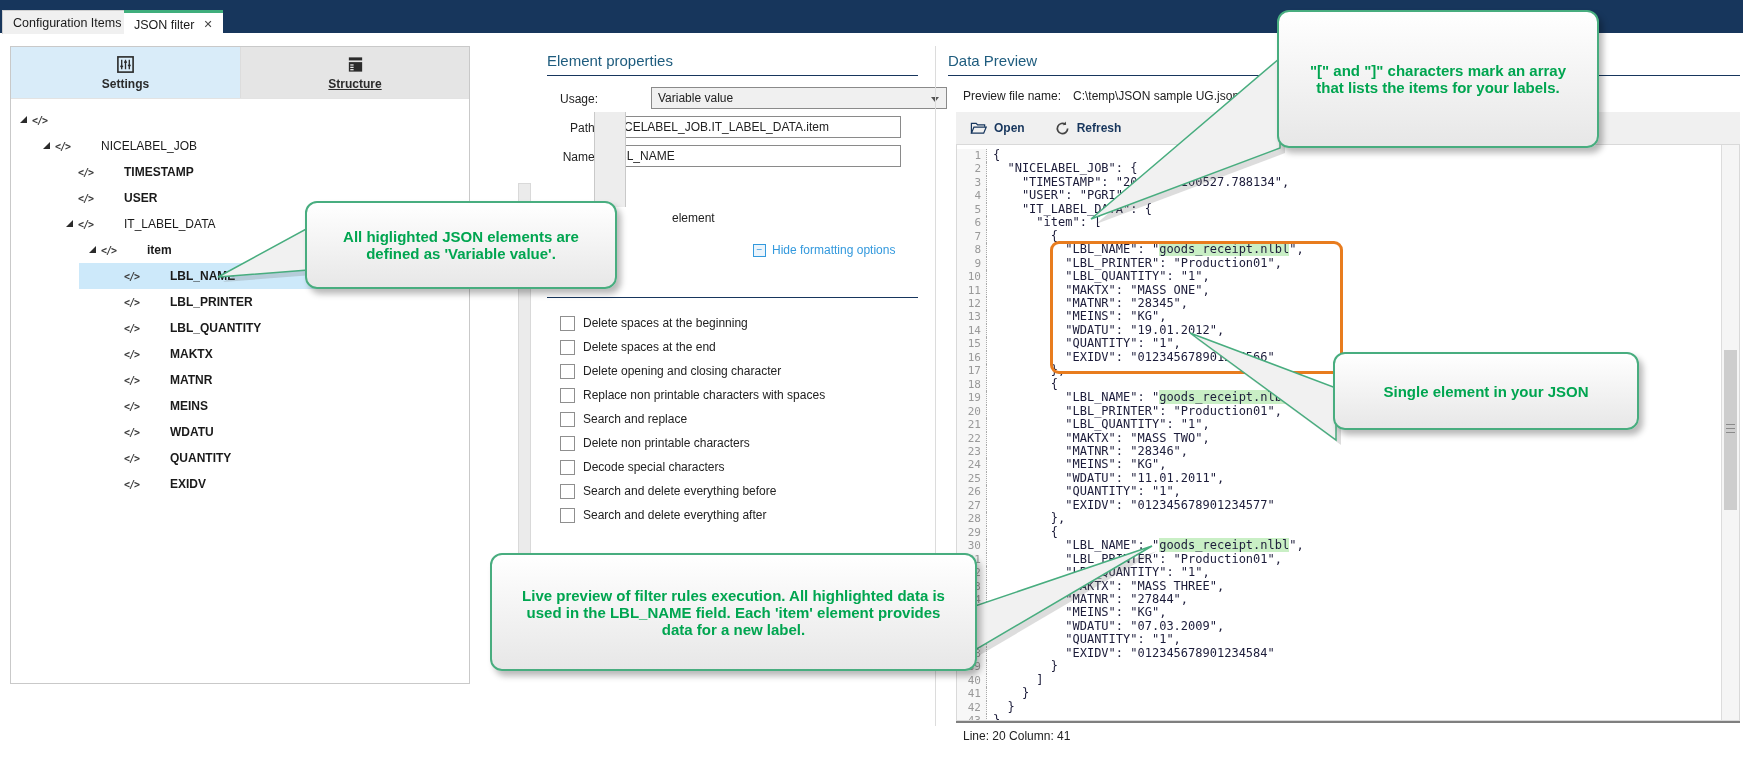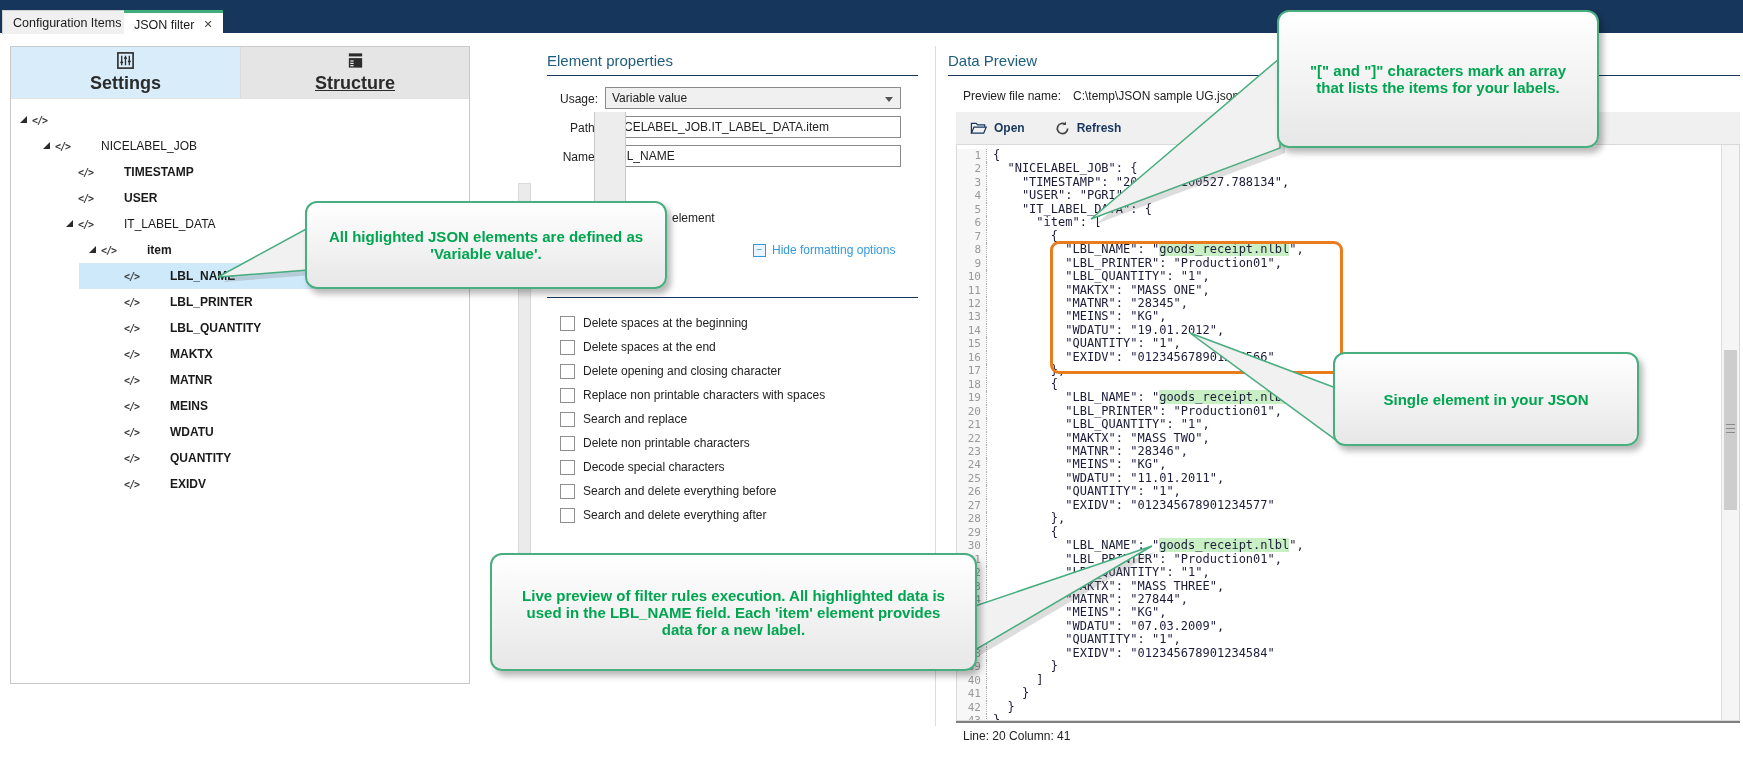--- a/index.html
+++ b/index.html
@@ -10,21 +10,21 @@
   .wtab{position:absolute;top:10px;height:23px;display:flex;align-items:center;padding:0 10px;
         font-size:12.5px;color:#1a1a1a;cursor:default;}
   .wtab.inactive{left:2px;background:#f0f0f0;border:1px solid #d0d0d0;border-bottom:none;}
   .wtab.active{left:124px;background:#ffffff;border-top:3px solid #3fae7c;gap:9px;}
   .closex{font-size:11px;color:#444;line-height:1;}
   
   .leftpanel{position:absolute;left:10px;top:46px;width:460px;height:638px;background:#fff;
              border:1px solid #c9c9c9;box-sizing:border-box;}
   .lp-tabs{position:absolute;left:0;top:0;width:458px;height:51px;display:flex;border-bottom:1px solid #e3e3e3;}
   .lp-tab{width:229px;display:flex;flex-direction:column;align-items:center;justify-content:center;gap:3px;
-          font-size:18px;font-weight:bold;color:#2b2b2b;}
+          font-size:12px;font-weight:bold;color:#2b2b2b;}
   .lp-tab.sel{background:#d9ecf9;}
   .lp-tab.plain{background:#e5e5e5;border-left:1px solid #dcdcdc;box-sizing:border-box;text-decoration:underline;}
   .tree{position:absolute;left:1px;top:60px;width:456px;}
   .trow{height:26px;display:flex;align-items:center;font-size:12px;color:#1a1a1a;white-space:nowrap;}
   .trow.sel{background:linear-gradient(to right,transparent 67px,#cde9fa 67px);}
   .tindent{display:inline-block;height:1px;}
   .texp{display:inline-block;width:14px;height:14px;position:relative;}
   .texp.open::before{content:'';position:absolute;left:2px;top:3px;width:0;height:0;
        border-bottom:7px solid #2b2b2b;border-left:7px solid transparent;}
   .ticon{display:inline-block;width:26px;font-family:"DejaVu Sans Mono",monospace;font-size:10px;
@@ -77,22 +77,22 @@
              display:flex;align-items:center;padding-left:7px;}
   
   .tails{position:absolute;left:0;top:0;z-index:40;pointer-events:none;}
   .connector{position:absolute;left:594px;top:112px;width:30px;height:95px;background:#ededed;
              border-left:1px solid #c9c9c9;border-right:1px solid #c9c9c9;z-index:39;}
   .callout{position:absolute;z-index:50;border:2px solid #48ad7f;border-radius:12px;
            background:linear-gradient(#ffffff,#e7e7e7);box-shadow:4px 5px 6px rgba(0,0,0,.28);
            display:flex;align-items:center;justify-content:center;text-align:center;
            font-size:15px;font-weight:bold;color:#00a550;padding:8px 18px;box-sizing:border-box;}
   .co1{left:1277px;top:10px;width:322px;height:138px;}
-  .co2{left:305px;top:201px;width:362px;height:88px;}
-  .co3{left:1333px;top:352px;width:306px;height:94px;}
+  .co2{left:305px;top:201px;width:312px;height:88px;}
+  .co3{left:1333px;top:352px;width:306px;height:78px;}
   .co4{left:490px;top:553px;width:487px;height:118px;}
   .icon-svg{display:block;}
 </style>
 </head>
 <body>
 
 <div class="page">
 
   <div class="topband"></div>
   <div class="wtab inactive">
@@ -221,21 +221,21 @@
         </div>
       </div>
   </div>
 
   <div class="splitstrip"></div>
 
   <div class="sect-title" style="left:547px;top:52px;">Element properties</div>
   <div class="sect-line" style="left:547px;top:75px;width:371px;"></div>
 
   <div class="flabel" style="left:540px;top:92px;">Usage:</div>
-  <div class="fbox drop" style="top:87px;">
+  <div class="fbox drop" style="top:87px;margin-left:46px;">
     <span>Variable value</span>
     <span class="droparrow"></span>
   </div>
   <div class="flabel" style="left:540px;top:121px;">Path:</div>
   <div class="fbox" style="top:116px;">
     <span>NICELABEL_JOB.IT_LABEL_DATA.item</span>
   </div>
   <div class="flabel" style="left:540px;top:150px;">Name:</div>
   <div class="fbox" style="top:145px;">
     <span>LBL_NAME</span>

